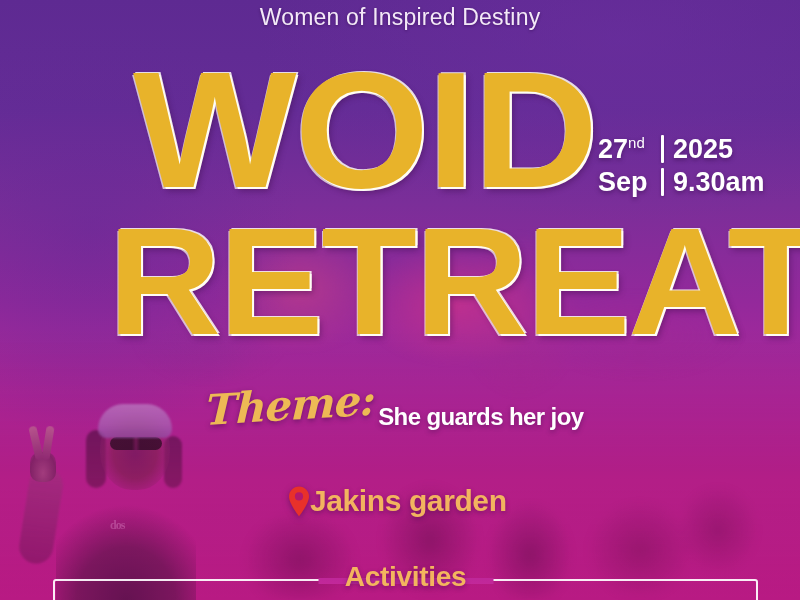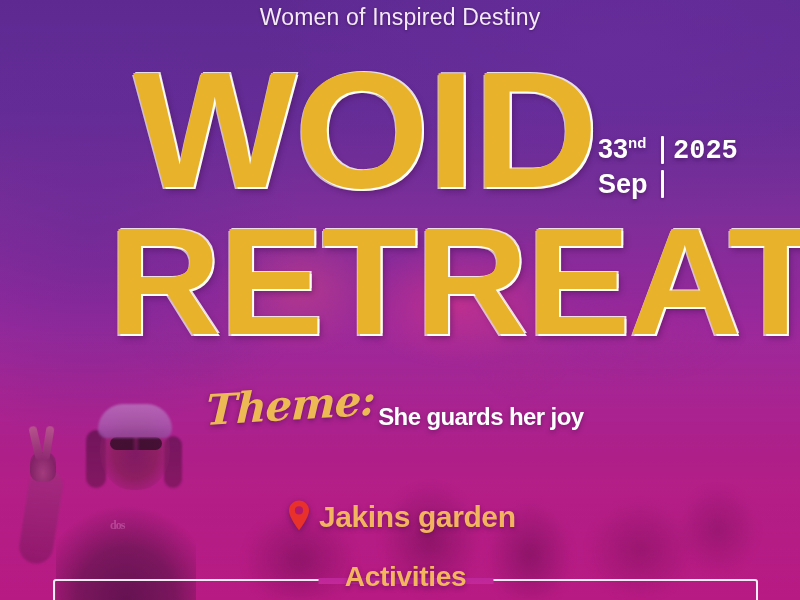--- a/index.html
+++ b/index.html
@@ -189,22 +189,22 @@
     line-height:1.22;
     text-shadow:0 2px 4px rgba(50,10,70,.5);
   }
   .daterow { display:flex; align-items:baseline; }
   .dcol-l { width:62px; text-align:left; white-space:nowrap; }
   .dsep {
     width:3px; height:28px; background:#FFFFFF;
     margin:0 9px 0 1px; align-self:center; border-radius:1px;
     box-shadow:0 1px 3px rgba(50,10,70,.4);
   }
-  .dcol-r { white-space:nowrap;font-family:Liberation Mono, monospace; }
-  .sup { font-size:15px; vertical-align:super; font-weight:700; }
+  .dcol-r { white-space:nowrap; }
+  .sup { font-size:15px; vertical-align:super; font-weight:400; }
 
   
   .theme {
     position:absolute; left:205px; top:386px;
     display:flex; align-items:baseline;
   }
   .theme-script {
     color:#EDB955;
     font-family:"DejaVu Serif", serif;
     font-style:italic;
@@ -219,22 +219,22 @@
   .theme-main {
     color:#FFFFFF;
     font-weight:700;
     font-size:24px;
     letter-spacing:-.6px;
     text-shadow:0 2px 5px rgba(60,10,70,.45);
   }
 
   
   .venue {
-    position:absolute; left:288px; top:500px;
-    display:flex; gap:9px;
+    position:absolute; left:288px; top:484px;
+    display:flex; align-items:center; 
   }
   .pin { width:22px; height:31px; display:block; filter:drop-shadow(0 2px 3px rgba(60,10,70,.5)); }
   .venue-text {
     color:#F2B45F;
     font-weight:700;
     font-size:30px;
     letter-spacing:-.4px;
     text-shadow:0 2px 5px rgba(60,10,70,.45);
   }
 
@@ -294,27 +294,28 @@
   <div class="content">
 
     <div class="brandline">Women of Inspired Destiny</div>
 
     <div class="headline" id="woid">WOID</div>
 
     <div class="headline" id="retreat">RETREAT</div>
 
     <div class="datebox">
       <div class="daterow">
-        <span class="dcol-l"><span>33</span><span class="sup">nd</span></span>
+        <span class="dcol-l"><span>27</span><span class="sup">nd</span></span>
         <span class="dsep"></span>
         <span class="dcol-r">2025</span>
       </div>
       <div class="daterow">
         <span class="dcol-l">Sep</span>
         <span class="dsep"></span>
+        <span class="dcol-r">9.30am</span>
       </div>
     </div>
 
     <div class="theme">
       <span class="theme-script">Theme:</span>
       <span class="theme-main">She guards her joy</span>
     </div>
 
     <div class="venue">
       <svg class="pin" viewBox="0 0 22 31">

